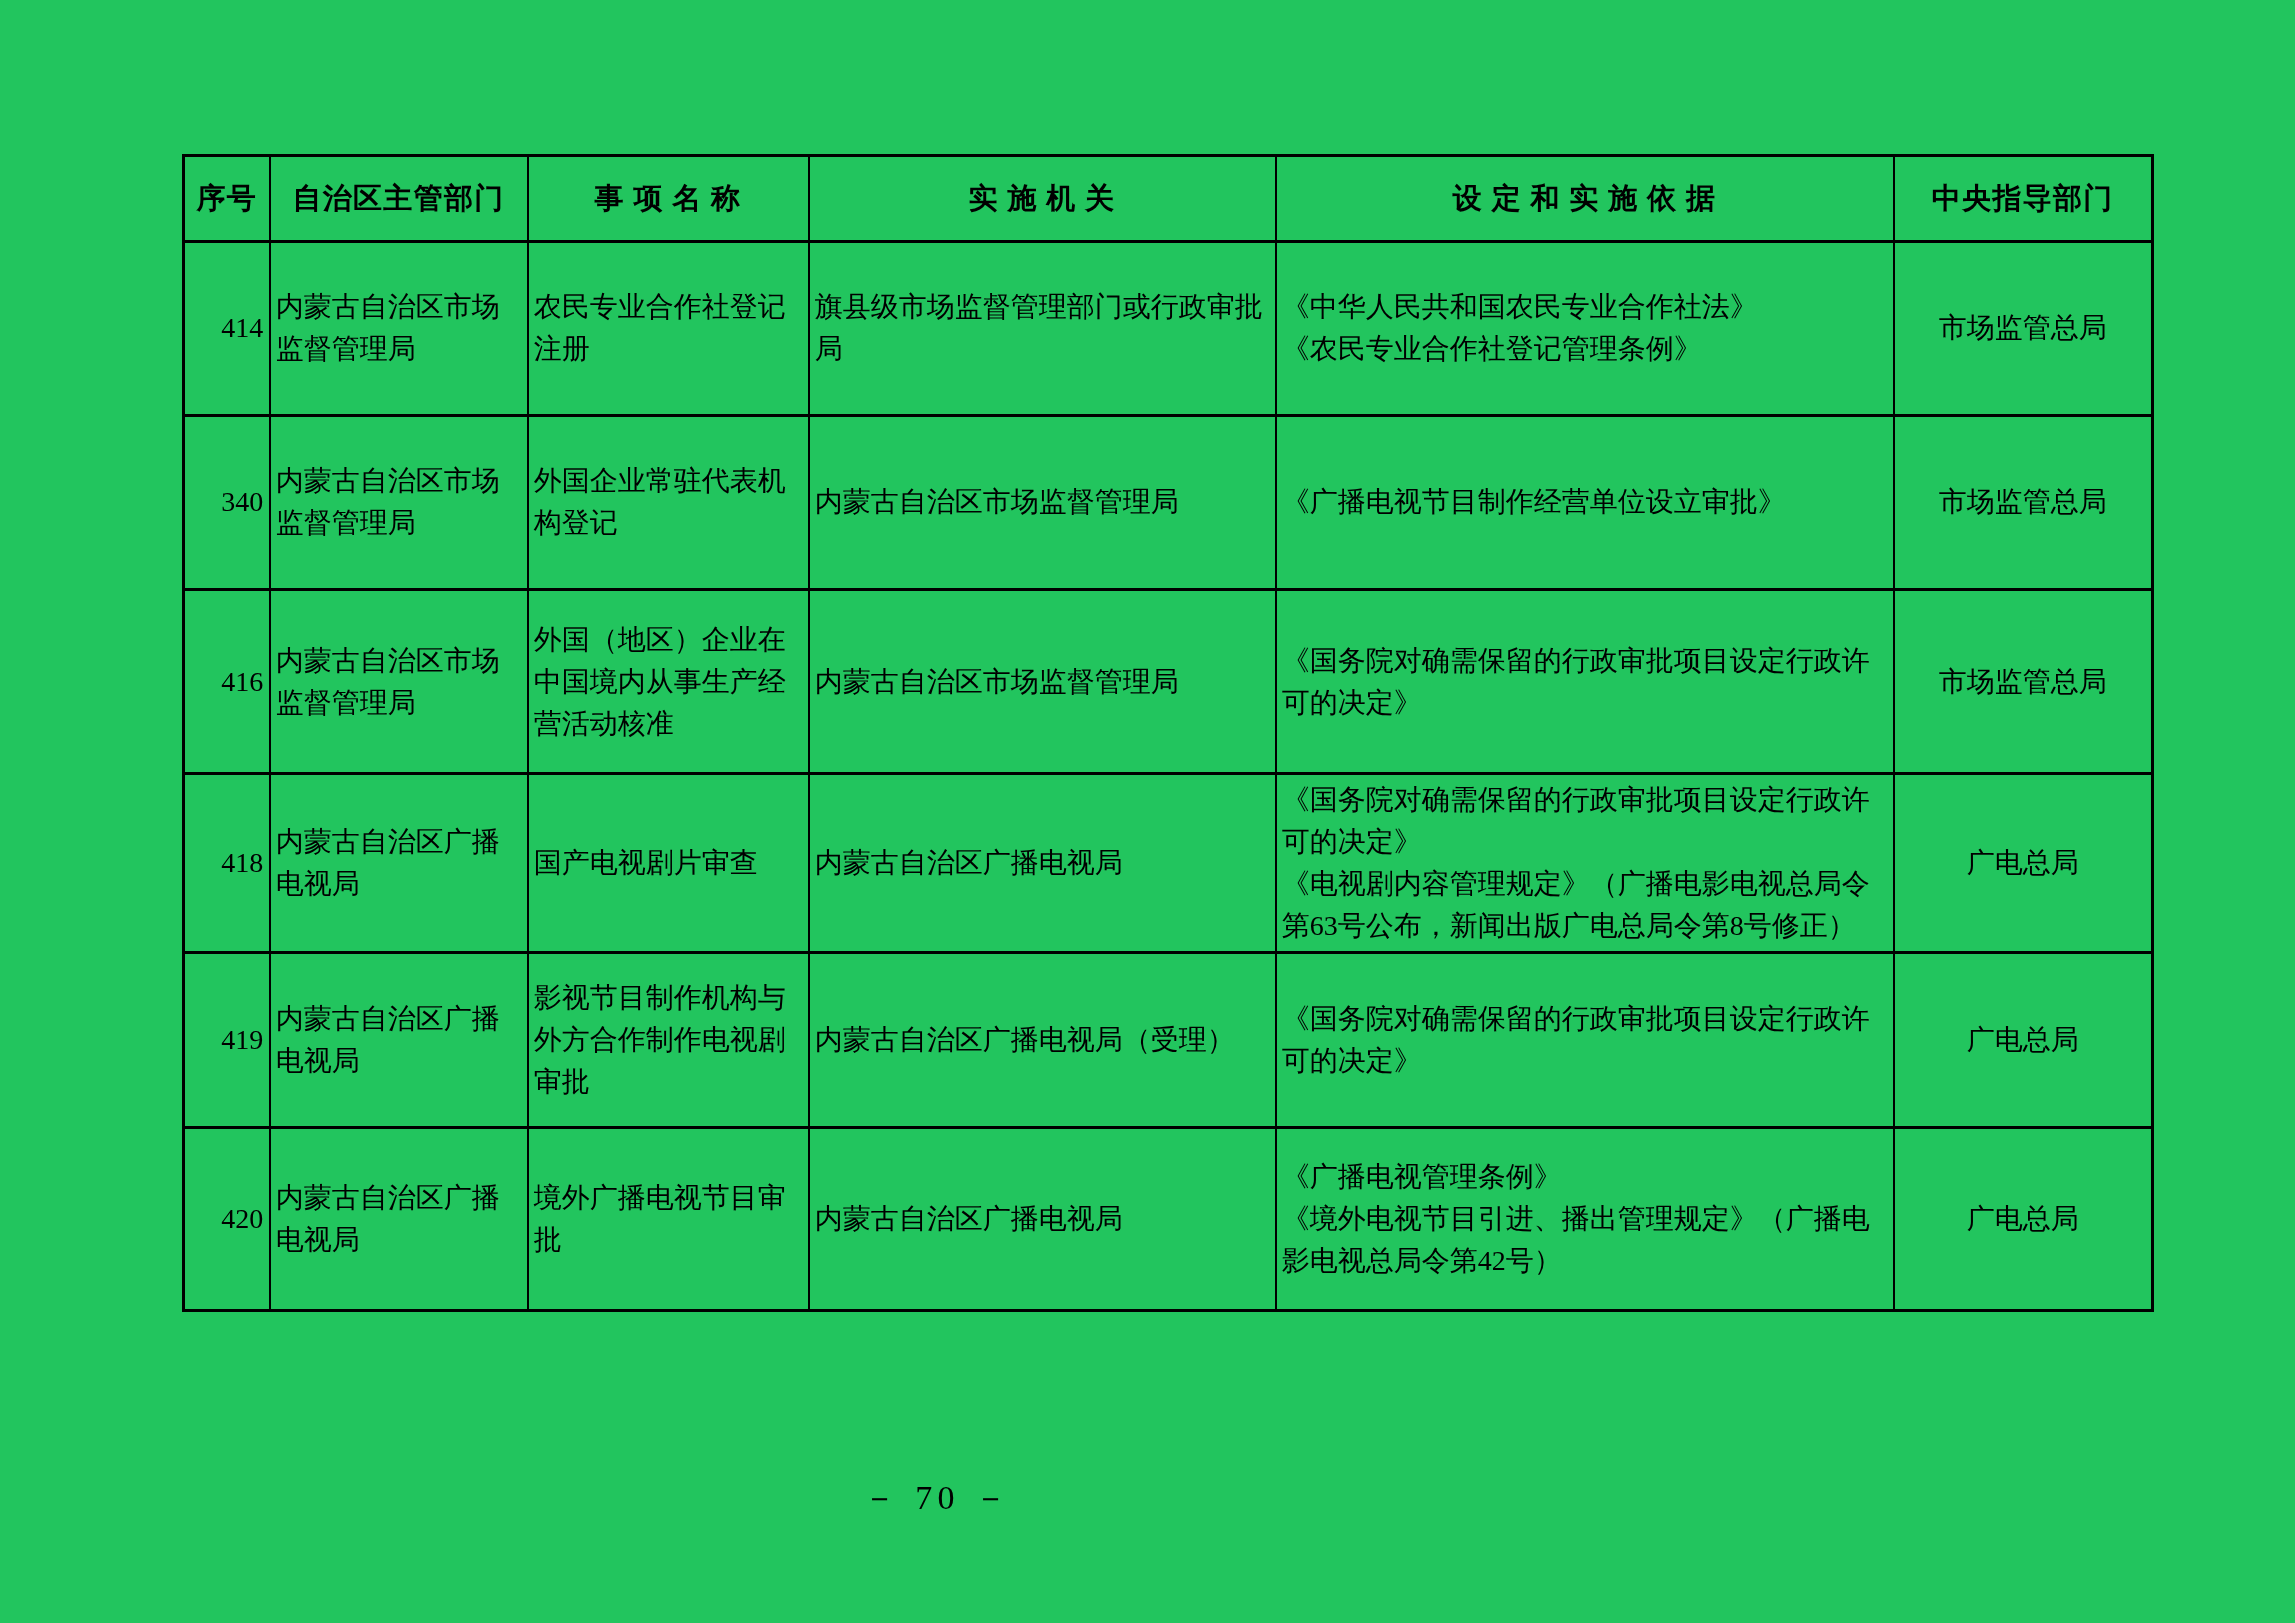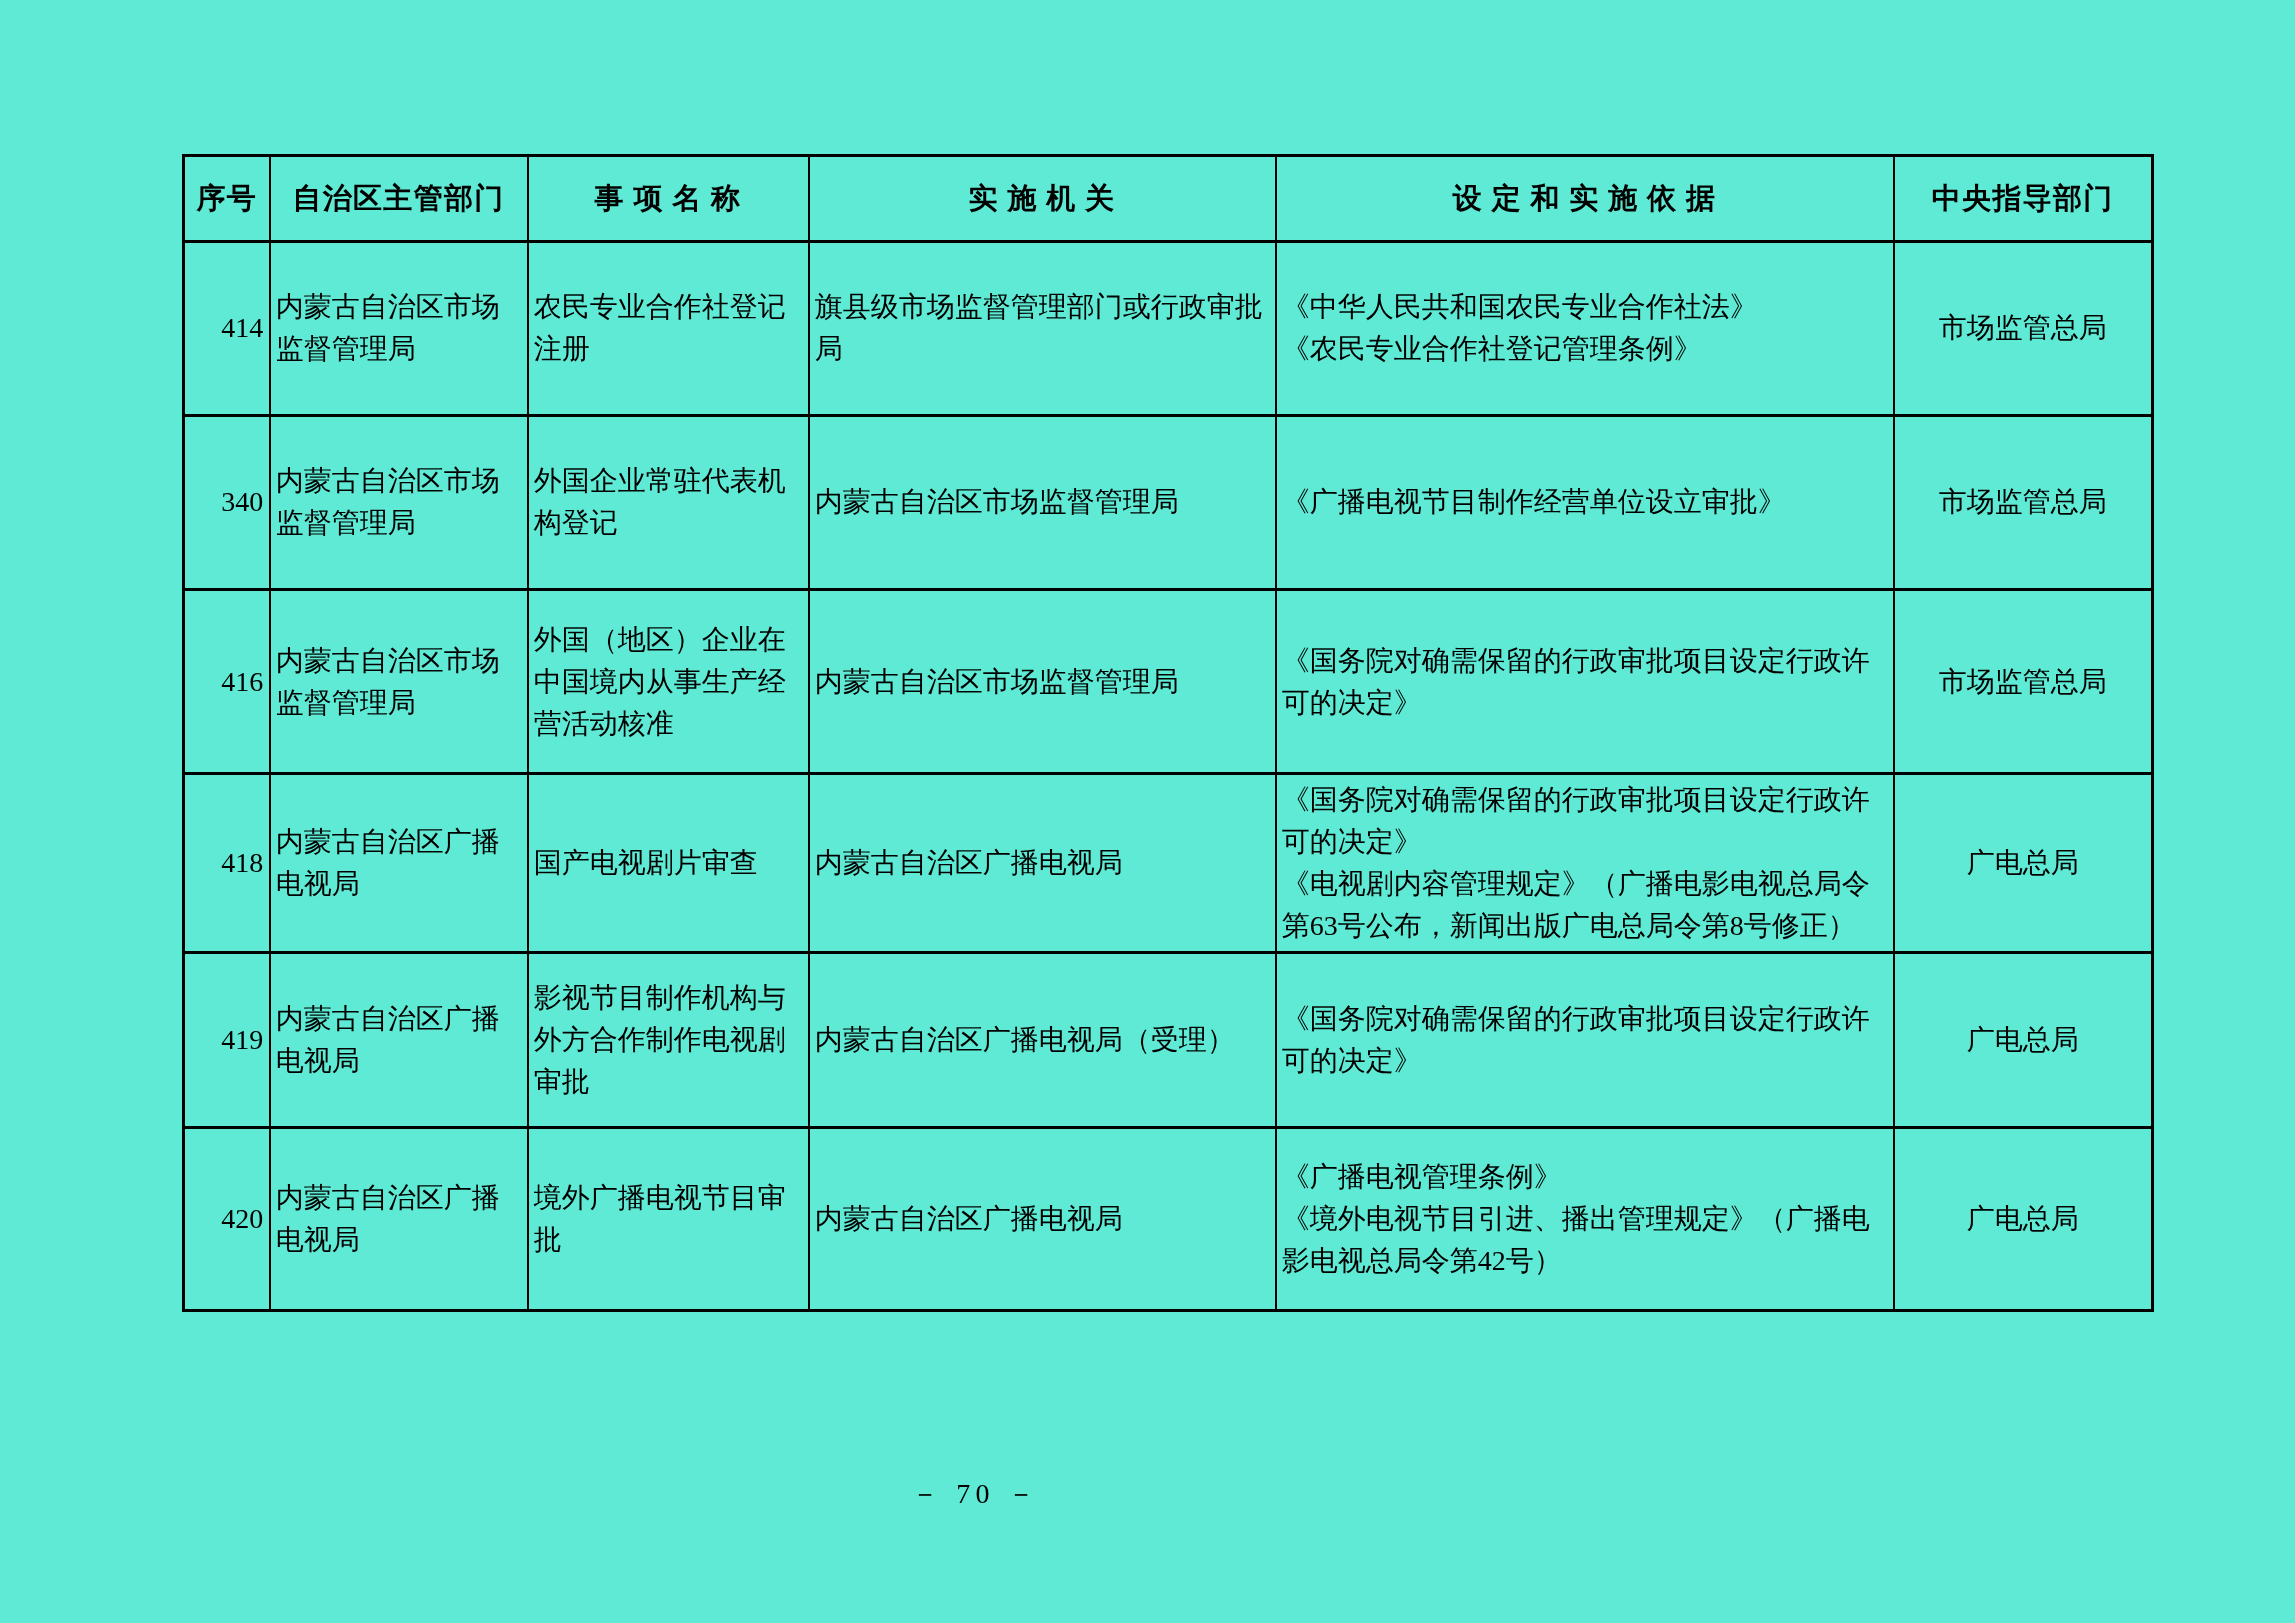--- a/index.html
+++ b/index.html
@@ -4,21 +4,21 @@
 <style>
   html, body {
     margin: 0;
     padding: 0;
     background: #ffffff;
   }
   .page {
     position: relative;
     width: 2295px;
     height: 1623px;
-    background: #5eead4;
+    background: #22c55e;
     font-family: "Liberation Serif", "DejaVu Serif", serif;
     color: #000000;
   }
   table.approval {
     position: absolute;
     left: 182px;
     top: 154px;
     width: 1970px;
     border-collapse: collapse;
     table-layout: fixed;
@@ -64,23 +64,22 @@
   td.c-central {
     text-align: center;
     margin-left: 40px;
   }
   .footer-page-number {
     position: absolute;
     left: 0;
     top: 1475px;
     width: 1875px;
     text-align: center;
-    font-size: 28px;
+    font-size: 34px;
     letter-spacing: 5.2px;
-    padding-left: 38px;
   }
 </style>
 </head>
 <body>
 
 <div class="page">
 
   <table class="approval">
     <colgroup>
       <col style="width:86px">

